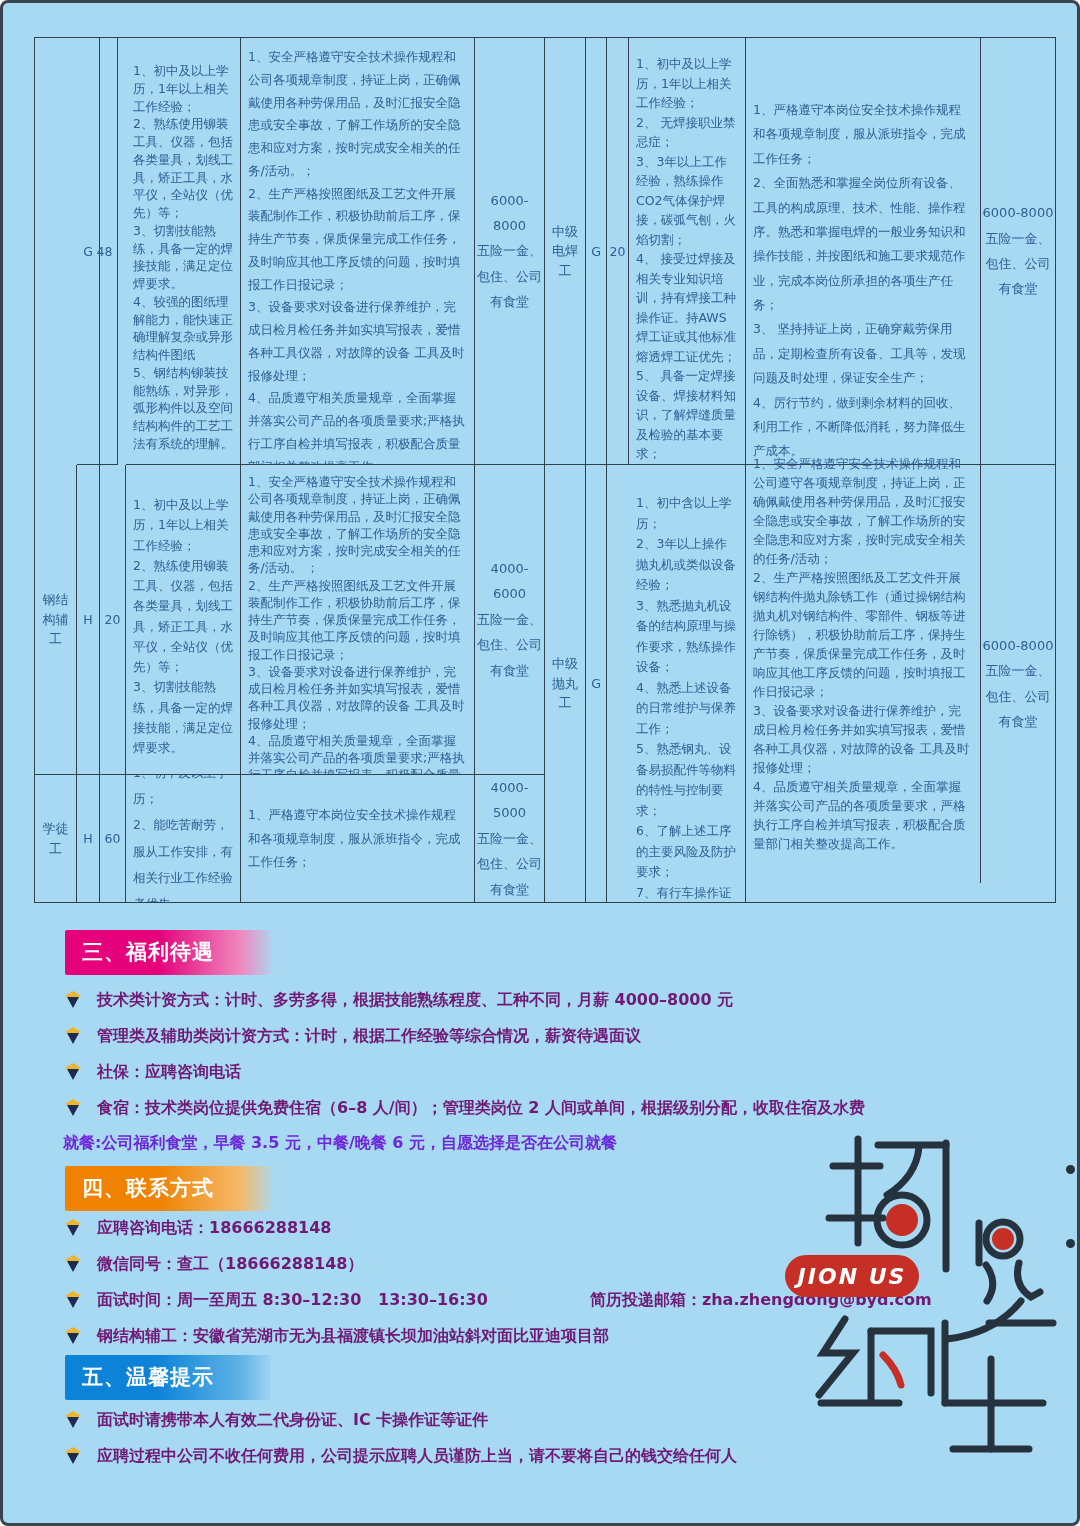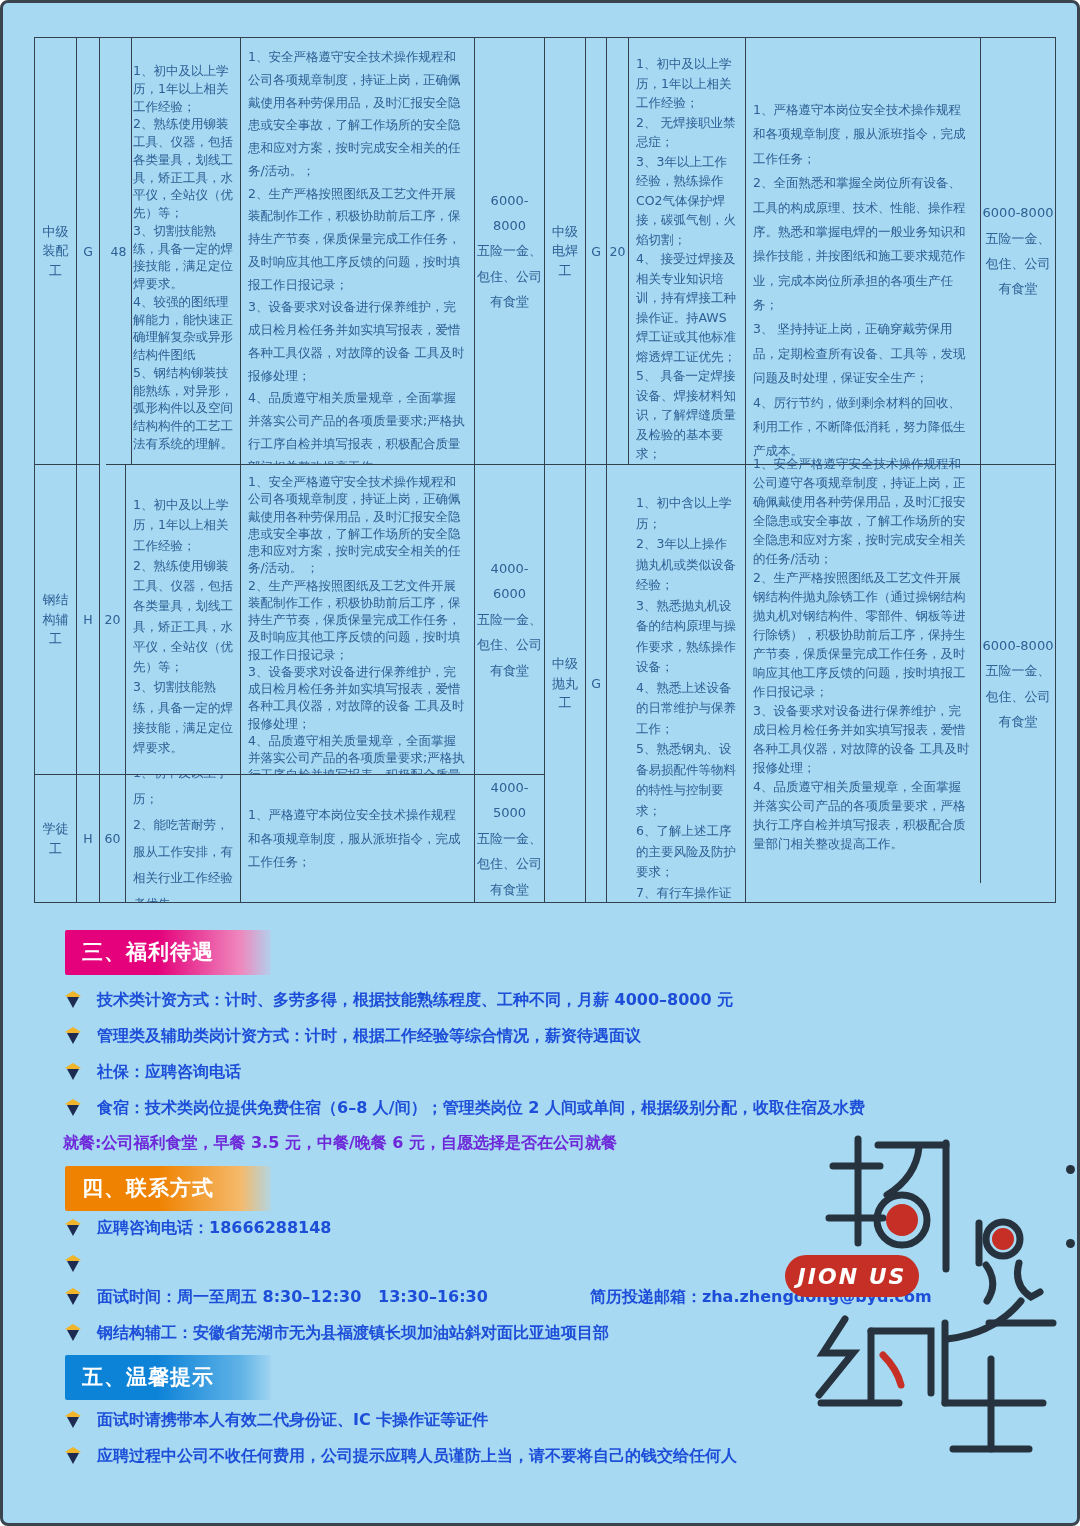--- a/index.html
+++ b/index.html
@@ -49,21 +49,21 @@
   .hdr-benefits { top:927px; background:linear-gradient(90deg,#e4017b 0%,#e4017b 45%,#ef87bd 85%,rgba(239,160,200,0.15) 100%); }
   .hdr-contact  { top:1163px; background:linear-gradient(90deg,#ef8200 0%,#ef8200 45%,#f5b96a 85%,rgba(247,196,130,0.15) 100%); }
   .hdr-tips     { top:1352px; background:linear-gradient(90deg,#0d83d8 0%,#0d83d8 45%,#5fb2e6 85%,rgba(120,185,232,0.15) 100%); }
   
   .list { position:absolute; left:60px; }
   .benefits-list { top:984px; width:960px; }
   .contact-list  { top:1212px; width:960px; }
   .tips-list     { top:1404px; width:960px; }
   .li {
     display:flex; align-items:flex-start; gap:14px;
-    color:#1d4ed8; font-size:16px; font-weight:600;
+    color:#701a75; font-size:16px; font-weight:600;
     line-height:24px; margin-bottom:11px;
   }
   .li .txt { padding-top:1px; }
   .bullet { flex:0 0 20px; width:20px; height:20px; margin-top:2px; }
   .indent-note {
     color:#6d28d9; font-size:16px; font-weight:600;
     line-height:24px; margin-top:1px;
   }
   .email-span { margin-left:88px; }
   .pre { white-space:pre; }
@@ -71,23 +71,22 @@
   .recruit-logo { position:absolute; left:778px; top:1120px; width:285px; height:348px; }
   .edge-dot { position:absolute; width:9px; height:9px; border-radius:50%; background:#26333e; }
 </style>
 </head>
 <body>
 
 <div class="page">
 
   <div class="jobtable">
 
-    <div class="cell center pos" style="left:0;top:0;width:42px;height:427px">中级装配工</div>
     <div class="cell center" style="left:42px;top:0;width:23px;height:427px">G</div>
-    <div class="cell center" style="left:71px;top:0;width:26px;height:427px">48</div>
+    <div class="cell center" style="left:57px;top:0;width:26px;height:427px">48</div>
     <div class="cell req req1" style="left:91px;top:0;width:115px;height:427px">1、初中及以上学历，1年以上相关工作经验；
 2、熟练使用铆装工具、仪器，包括各类量具，划线工具，矫正工具，水平仪，全站仪（优先）等；
 3、切割技能熟练，具备一定的焊接技能，满足定位焊要求。
 4、较强的图纸理解能力，能快速正确理解复杂或异形结构件图纸
 5、钢结构铆装技能熟练，对异形，弧形构件以及空间结构构件的工艺工法有系统的理解。</div>
     <div class="cell duty duty1" style="left:206px;top:0;width:234px;height:427px">1、安全严格遵守安全技术操作规程和公司各项规章制度，持证上岗，正确佩戴使用各种劳保用品，及时汇报安全隐患或安全事故，了解工作场所的安全隐患和应对方案，按时完成安全相关的任务/活动。；
 2、生产严格按照图纸及工艺文件开展装配制作工作，积极协助前后工序，保持生产节奏，保质保量完成工作任务，及时响应其他工序反馈的问题，按时填报工作日报记录；
 3、设备要求对设备进行保养维护，完成日检月检任务并如实填写报表，爱惜各种工具仪器，对故障的设备 工具及时报修处理；
 4、品质遵守相关质量规章，全面掌握并落实公司产品的各项质量要求;严格执行工序自检并填写报表，积极配合质量部门相关整改提高工作。</div>
     <div class="cell center salary" style="left:440px;top:0;width:70px;height:427px">6000-8000
@@ -200,20 +199,21 @@
           <path fill="#f0b52a" d="M2,7 L10,2 L18,7 L10,10 Z"></path>
           <path fill="#1d2b52" d="M4,8 L16,8 L10,19 Z"></path>
         </svg>
       <span class="txt">应聘咨询电话：18666288148</span>
     </div>
     <div class="li">
       <svg class="bullet" viewBox="0 0 20 20">
           <path fill="#f0b52a" d="M2,7 L10,2 L18,7 L10,10 Z"></path>
           <path fill="#1d2b52" d="M4,8 L16,8 L10,19 Z"></path>
         </svg>
+      <span class="txt">微信同号：查工（18666288148）</span>
     </div>
     <div class="li">
       <svg class="bullet" viewBox="0 0 20 20">
           <path fill="#f0b52a" d="M2,7 L10,2 L18,7 L10,10 Z"></path>
           <path fill="#1d2b52" d="M4,8 L16,8 L10,19 Z"></path>
         </svg>
       <span class="txt pre">面试时间：周一至周五 8:30–12:30   13:30–16:30</span>
       <span class="txt email-span">简历投递邮箱：zha.zhengdong@byd.com</span>
     </div>
     <div class="li">

